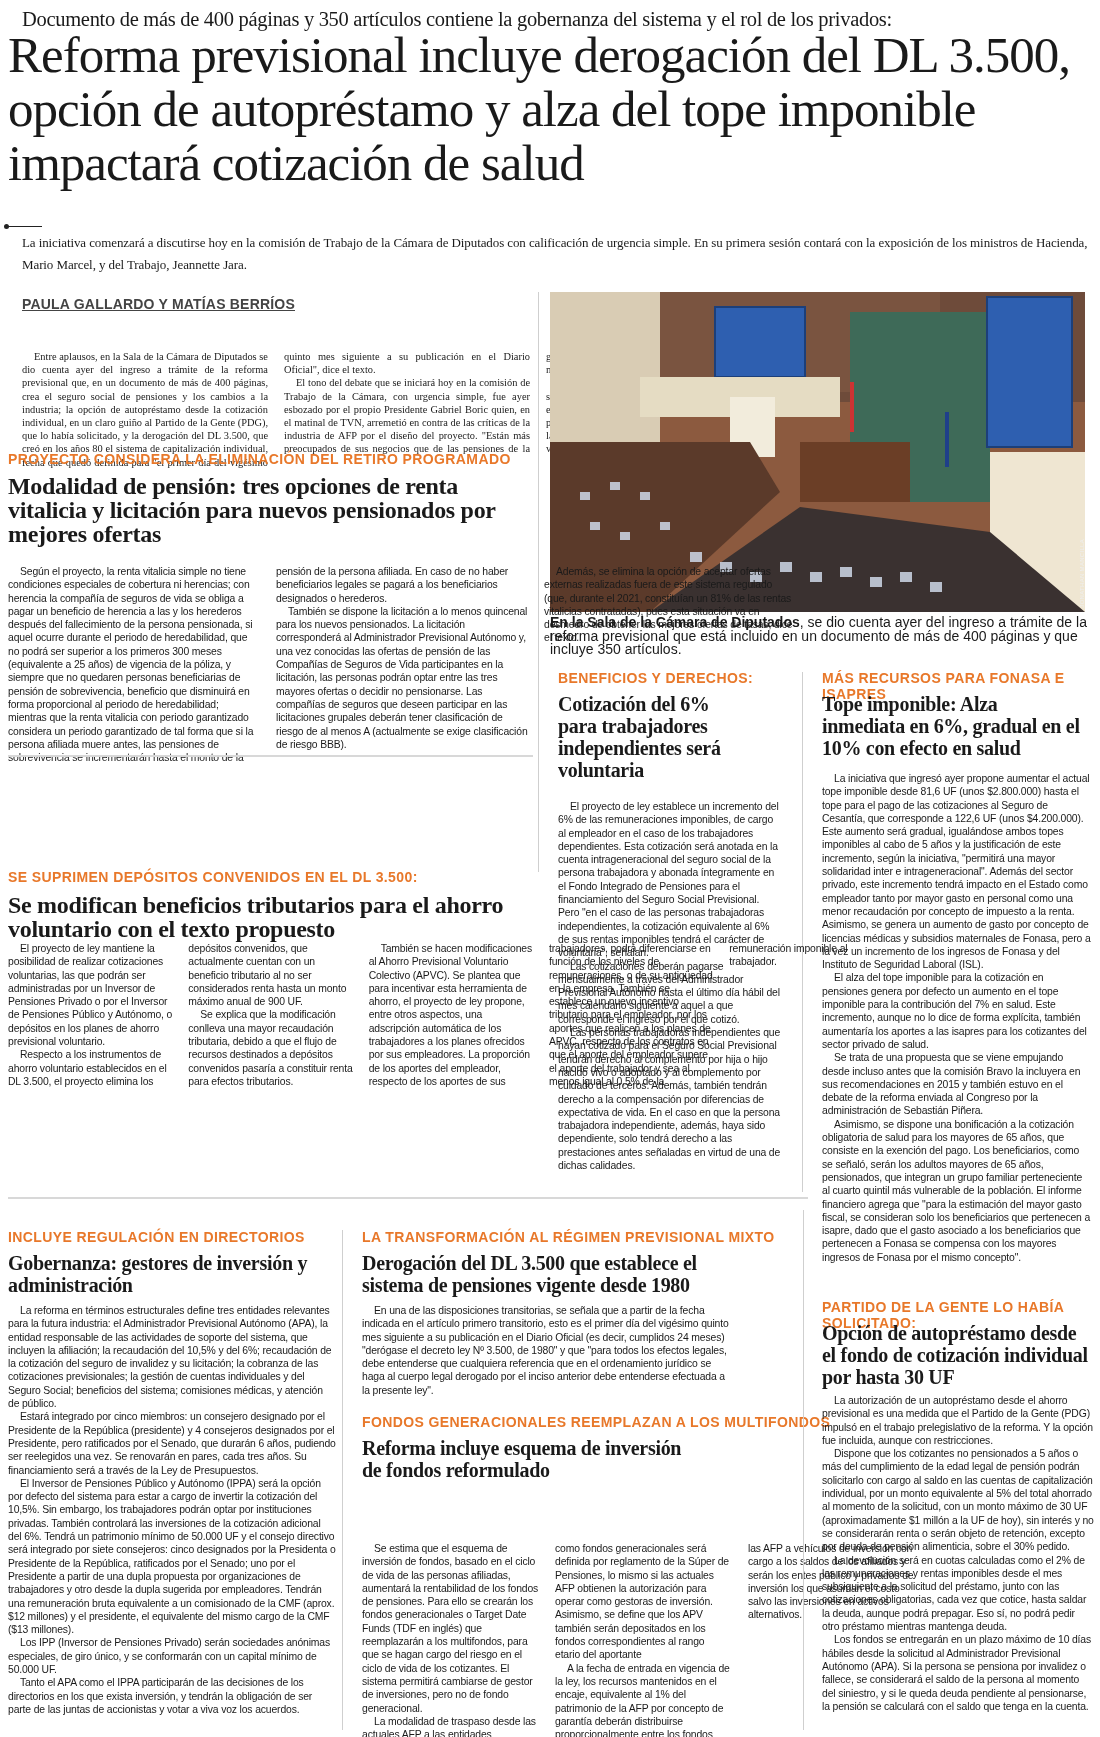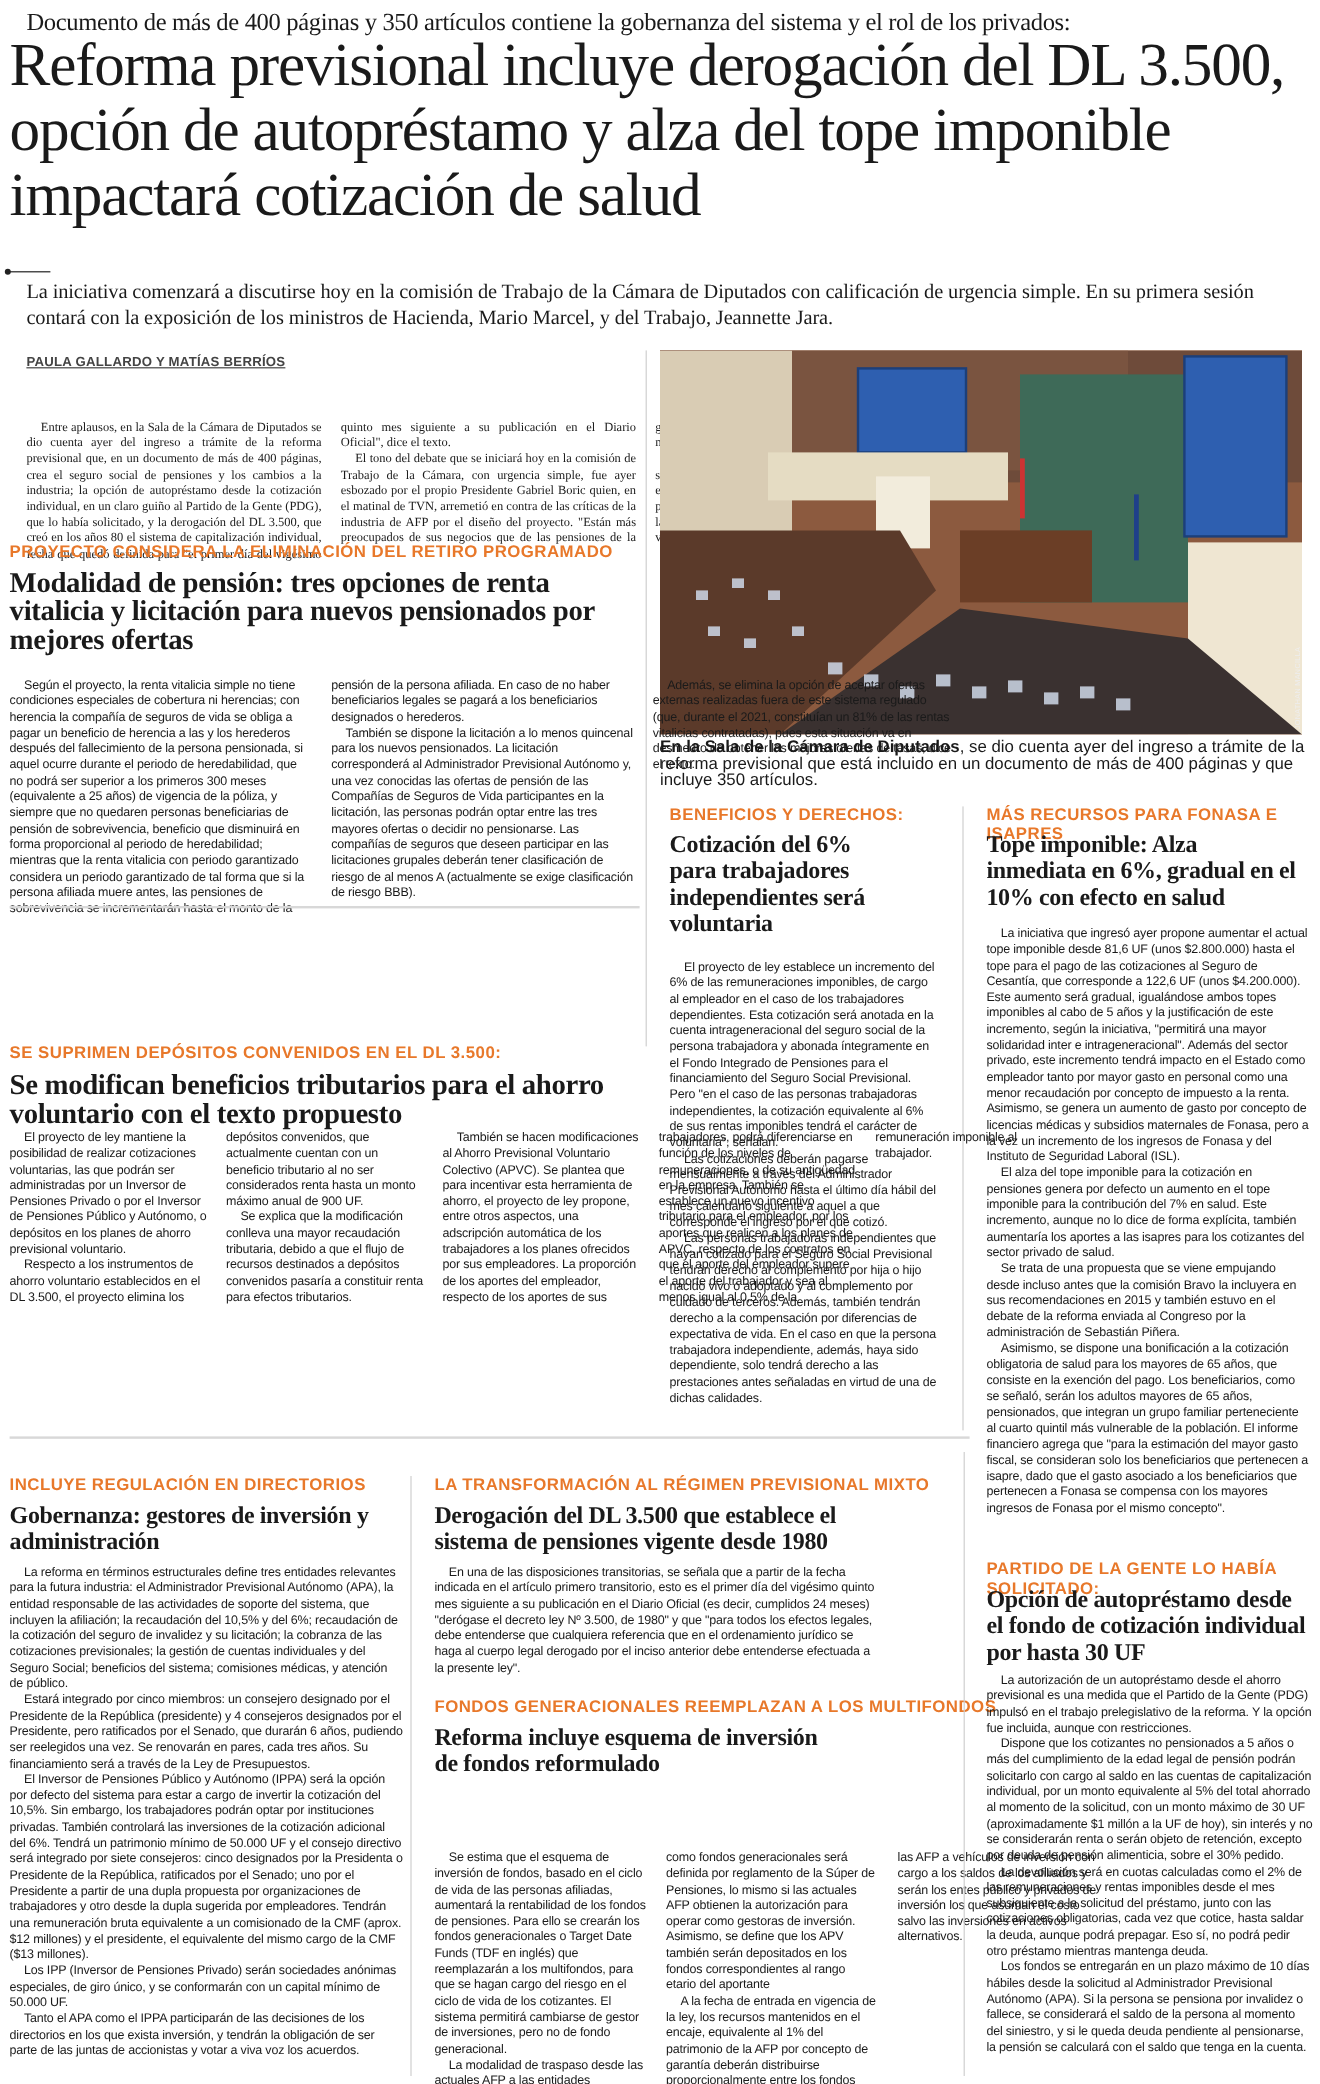--- a/index.html
+++ b/index.html
@@ -4,22 +4,22 @@
 <style>
   html, body { margin: 0; padding: 0; background: #fff; }
   body { width: 1100px; height: 1737px; position: relative; overflow: hidden; color: #1a1a1a; }
   .serif { font-family: "Liberation Serif", "DejaVu Serif", serif; }
   .sans { font-family: "Liberation Sans", "DejaVu Sans", sans-serif; }
   .abs { position: absolute; }
   .kicker-top { left: 22px; top: 6px; width: 1060px; font-size: 20.5px; line-height: 26px; white-space: nowrap; letter-spacing: -0.3px; }
   .main-title { left: 8px; top: 28px; width: 1090px; font-size: 51px; line-height: 54px; letter-spacing: -1px; font-weight: 400; margin: 0; }
   .lead-rule { left: 6px; top: 226px; width: 36px; height: 1px; background: #222; }
   .lead-dot { left: 4px; top: 224px; width: 5px; height: 5px; border-radius: 50%; background: #222; }
-  .lead { left: 22px; top: 232px; width: 1070px; font-size: 17px; line-height: 22px; letter-spacing: -0.1px; }
-  .byline { left: 22px; top: 296px; font-size: 11px; font-weight: 700; color: #444; text-decoration: underline; letter-spacing: 0.2px; }
+  .lead { left: 22px; top: 232px; width: 1070px; font-size: 13px; line-height: 22px; letter-spacing: -0.1px; }
+  .byline { left: 22px; top: 296px; font-size: 14px; font-weight: 700; color: #444; text-decoration: underline; letter-spacing: 0.2px; }
   .body-serif { font-size: 10.4px; line-height: 13.2px; text-align: justify; hyphens: auto; }
   .body-serif p, .body-sans p { margin: 0; text-indent: 12px; }
   .body-sans { font-size: 10.4px; line-height: 13.3px; letter-spacing: -0.15px; }
   .col2 { column-count: 2; column-gap: 16px; margin-top: 40px; }
   .col3 { column-count: 3; column-gap: 16px; }
   .kicker { font-size: 14px; font-weight: 700; color: #e8782a; letter-spacing: 0.4px; text-transform: uppercase; }
   .head { font-weight: 700; margin: 0; letter-spacing: -0.3px; }
   .h-lg { font-size: 24px; line-height: 24px; }
   .h-md { font-size: 20px; line-height: 22px; }
   .vrule { width: 1px; background: #cfcfcf; }

